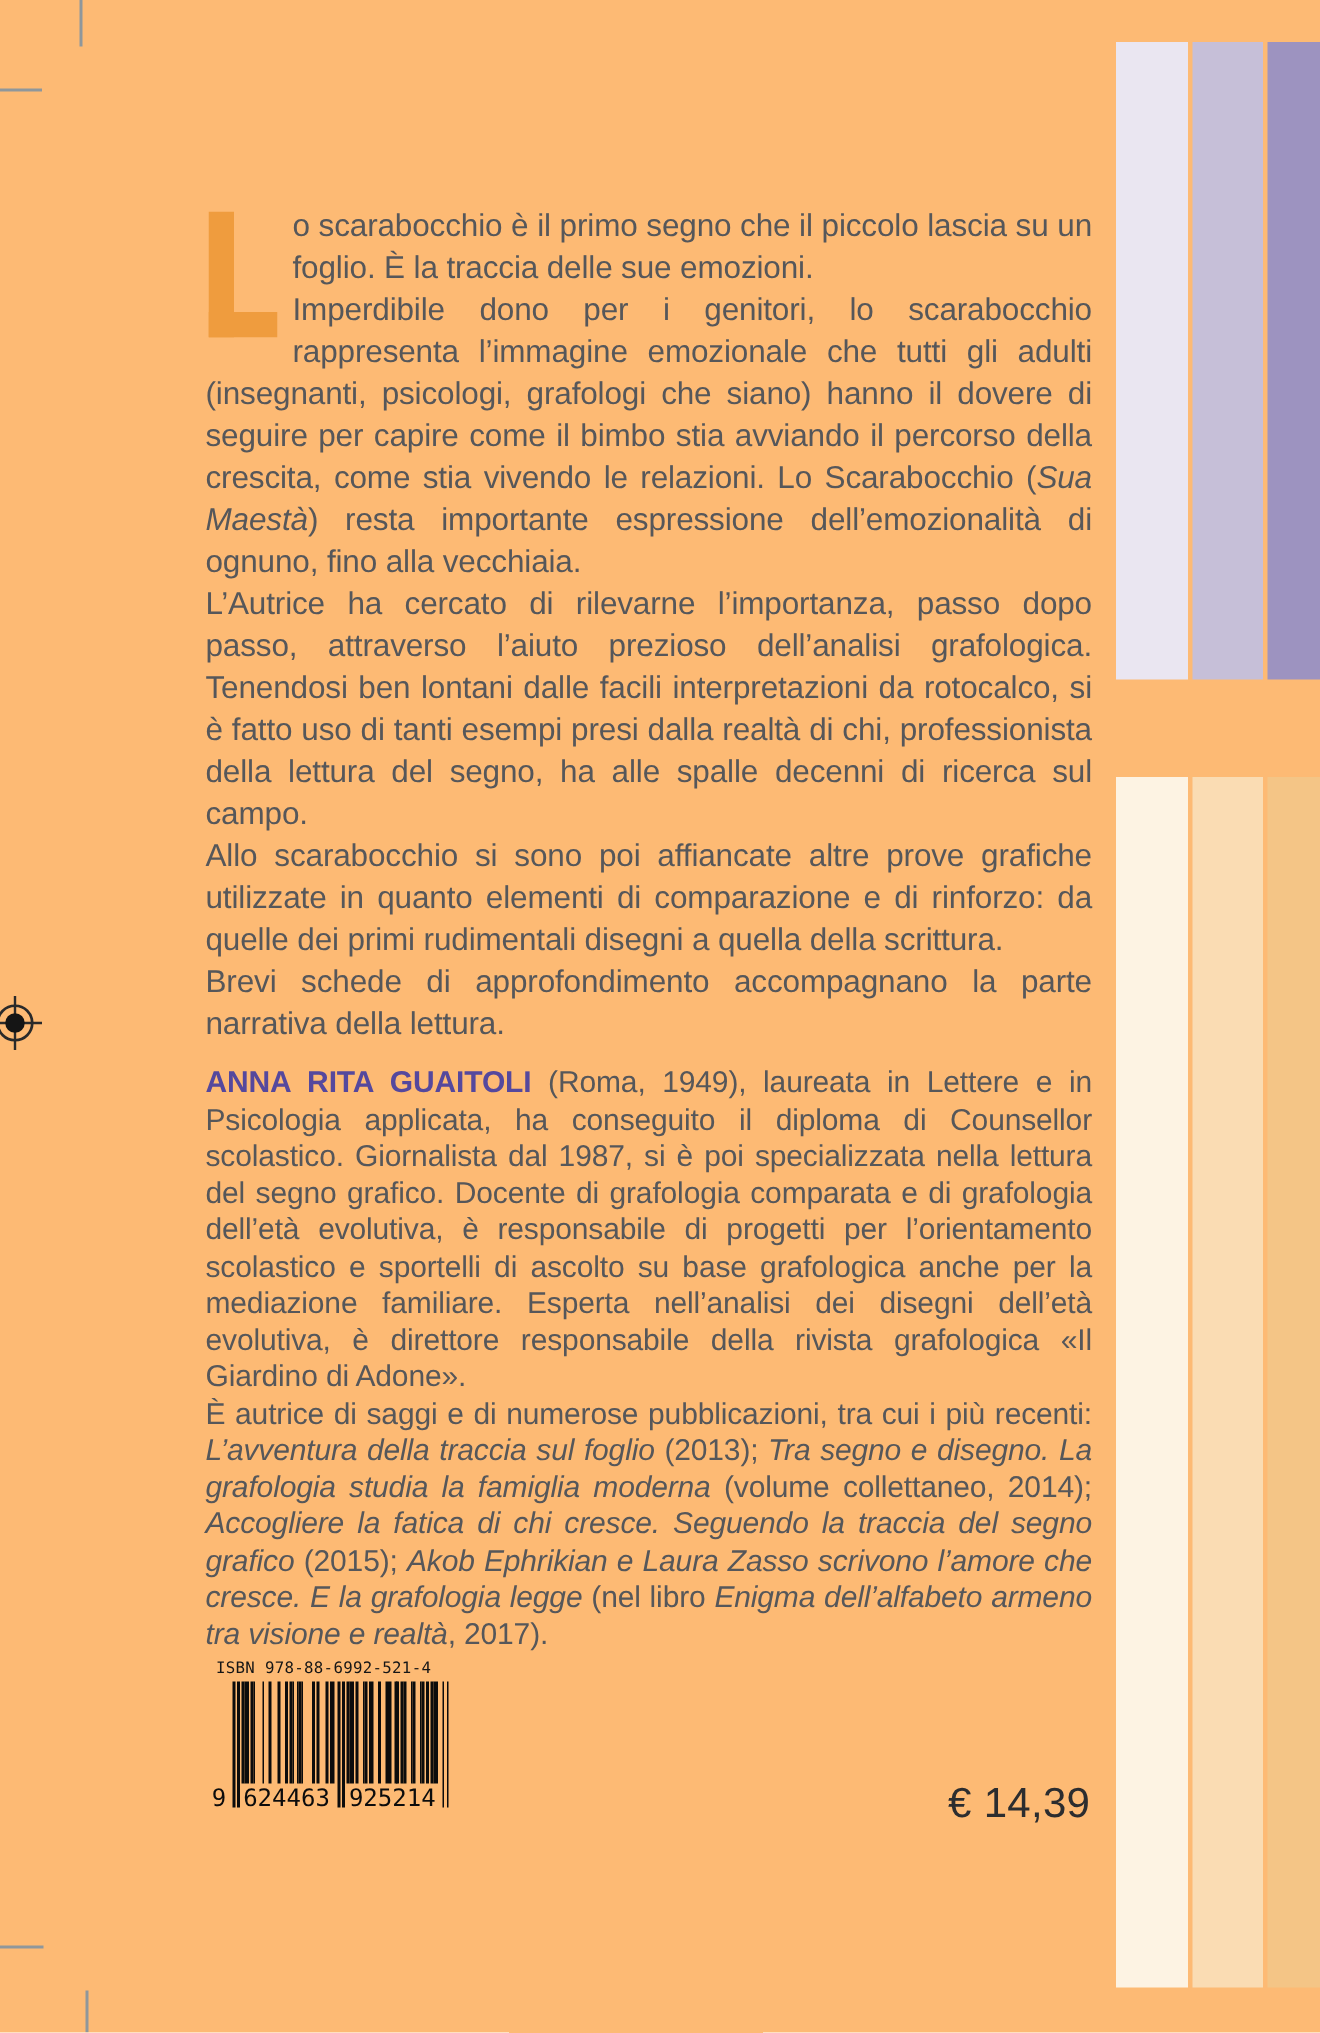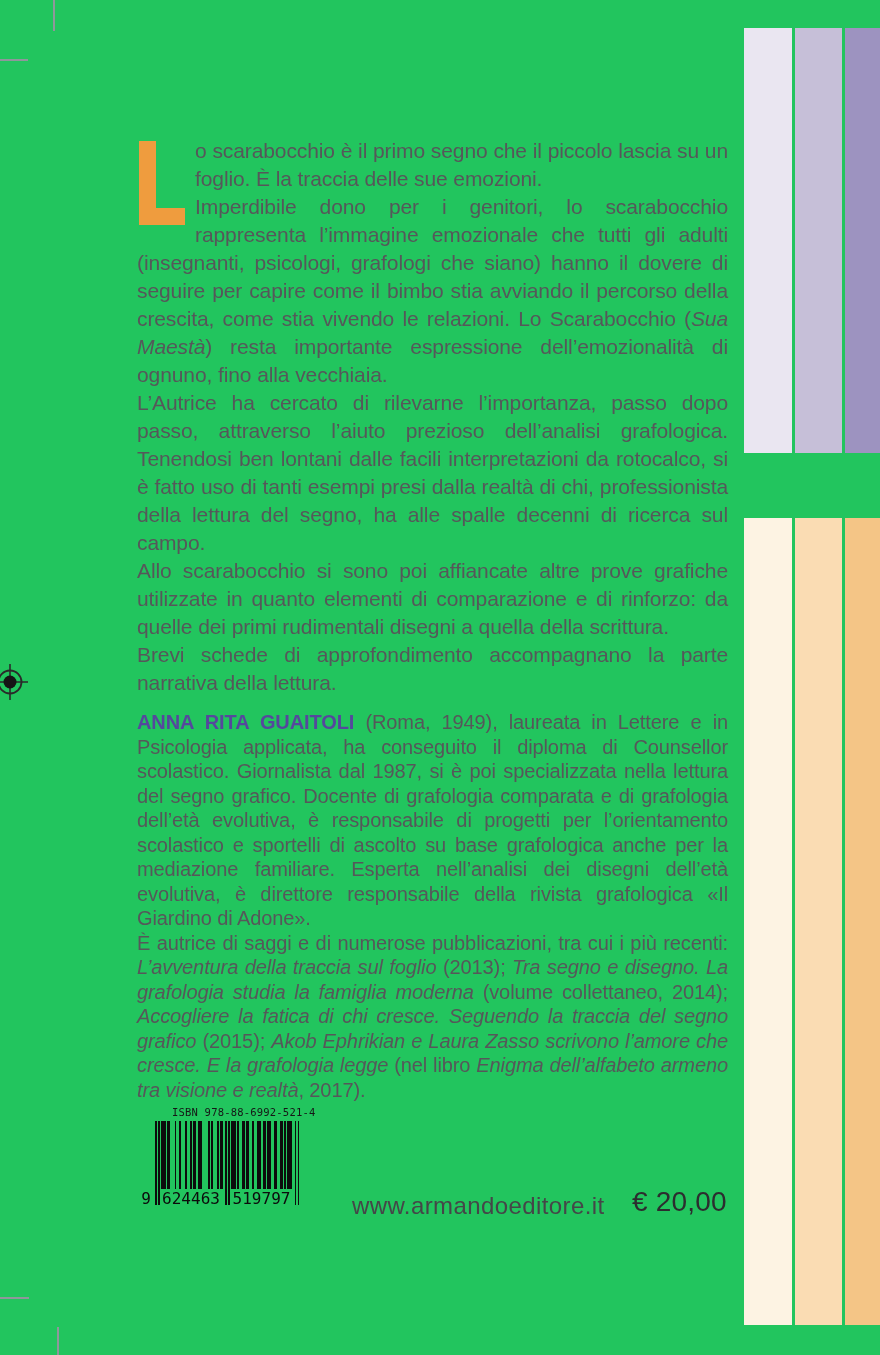--- a/index.html
+++ b/index.html
@@ -1,17 +1,17 @@
 <!DOCTYPE html>
 <html><head>
 <meta charset="utf-8">
 <style>
   html,body{margin:0;padding:0;background:#fff;}
   .page{
-    position:relative;width:880px;height:1355px;background:#22c55e;
+    position:relative;width:880px;height:1355px;background:#fdba74;
     overflow:hidden;font-family:"Liberation Sans",sans-serif;
   }
   
   .crop{position:absolute;background:#8f979b;}
   .crop.v{width:2px;}
   .crop.h{height:2px;}
   
   .regmark{position:absolute;left:0;top:661px;}
   
   .stripe{position:absolute;}
@@ -35,21 +35,21 @@
     position:absolute;left:137px;top:710px;width:591px;
     color:#56575a;font-size:20px;line-height:24.5px;text-align:justify;
     letter-spacing:-0.1px;
   }
   .bio p{margin:0;}
   .it{font-style:italic;}
   .bd{font-weight:bold;}
   
   .barcode{position:absolute;left:140px;top:1106px;width:170px;}
   .bc-label{
-    margin-left:32px;font-family:"DejaVu Sans Mono",monospace;
+    margin-left:4px;font-family:"DejaVu Sans Mono",monospace;
     font-size:10.5px;letter-spacing:0.2px;color:#161616;white-space:nowrap;
   }
   .bc-bars{position:relative;margin-left:15px;margin-top:3px;width:145px;height:90px;}
   .bar{position:absolute;top:0;width:1.6px;background:#0c0c0c;}
   .bc-digit{
     position:absolute;font-family:"DejaVu Sans Mono",monospace;
     font-size:16px;color:#0c0c0c;top:68px;text-align:center;white-space:nowrap;
   }
   .bc-d9{left:-15px;width:12px;}
   .bc-g1{left:5px;width:62px;}
@@ -100,21 +100,21 @@
 
   <div class="bio">
     <span><p><span class="bd" style="color: rgb(85, 72, 157);">ANNA RITA GUAITOLI</span><span> (Roma, 1949), laureata in Lettere e in Psicologia applicata, ha conseguito il diploma di Counsellor scolastico. Giornalista dal 1987, si è poi specializzata nella lettura del segno grafico. Docente di grafologia comparata e di grafologia dell’età evolutiva, è responsabile di progetti per l’orientamento scolastico e sportelli di ascolto su base grafologica anche per la mediazione familiare. Esperta nell’analisi dei disegni dell’età evolutiva, è direttore responsabile della rivista grafologica «Il Giardino di Adone».</span></p><p><span>È autrice di saggi e di numerose pubblicazioni, tra cui i più recenti: </span><span class="it">L’avventura della traccia sul foglio</span><span> (2013); </span><span class="it">Tra segno e disegno. La grafologia studia la famiglia moderna</span><span> (volume collettaneo, 2014); </span><span class="it">Accogliere la fatica di chi cresce. Seguendo la traccia del segno grafico</span><span> (2015); </span><span class="it">Akob Ephrikian e Laura Zasso scrivono l’amore che cresce. E la grafologia legge</span><span> (nel libro </span><span class="it">Enigma dell’alfabeto armeno tra visione e realtà</span><span>, 2017).</span></p></span>
   </div>
 
   <div class="barcode">
     <div class="bc-label">ISBN 978-88-6992-521-4</div>
     <div class="bc-bars">
       <span class="bc-digit bc-d9">9</span>
       <span class="bc-digit bc-g1">624463</span>
-      <span class="bc-digit bc-g2">519797</span>
+      <span class="bc-digit bc-g2">925214</span>
     <div class="bar" style="left: 0px; height: 84px;"></div>
         <div class="bar" style="left: 3.04px; height: 84px;"></div>
         <div class="bar" style="left: 6.08px; height: 68px;"></div>
         <div class="bar" style="left: 7.6px; height: 68px;"></div>
         <div class="bar" style="left: 9.12px; height: 68px;"></div>
         <div class="bar" style="left: 12.16px; height: 68px;"></div>
         <div class="bar" style="left: 13.68px; height: 68px;"></div>
         <div class="bar" style="left: 19.76px; height: 68px;"></div>
         <div class="bar" style="left: 24.32px; height: 68px;"></div>
         <div class="bar" style="left: 30.4px; height: 68px;"></div>
@@ -153,16 +153,15 @@
         <div class="bar" style="left: 126.16px; height: 68px;"></div>
         <div class="bar" style="left: 129.2px; height: 68px;"></div>
         <div class="bar" style="left: 132.24px; height: 68px;"></div>
         <div class="bar" style="left: 133.76px; height: 68px;"></div>
         <div class="bar" style="left: 135.28px; height: 68px;"></div>
         <div class="bar" style="left: 139.84px; height: 84px;"></div>
         <div class="bar" style="left: 142.88px; height: 84px;"></div>
       </div>
   </div>
 
-  <div class="website">www.armandoeditore.it</div>
-  <div class="price">€ 20,00</div>
+  <div class="price">€ 14,39</div>
 
 </div>
 
 </body></html>

